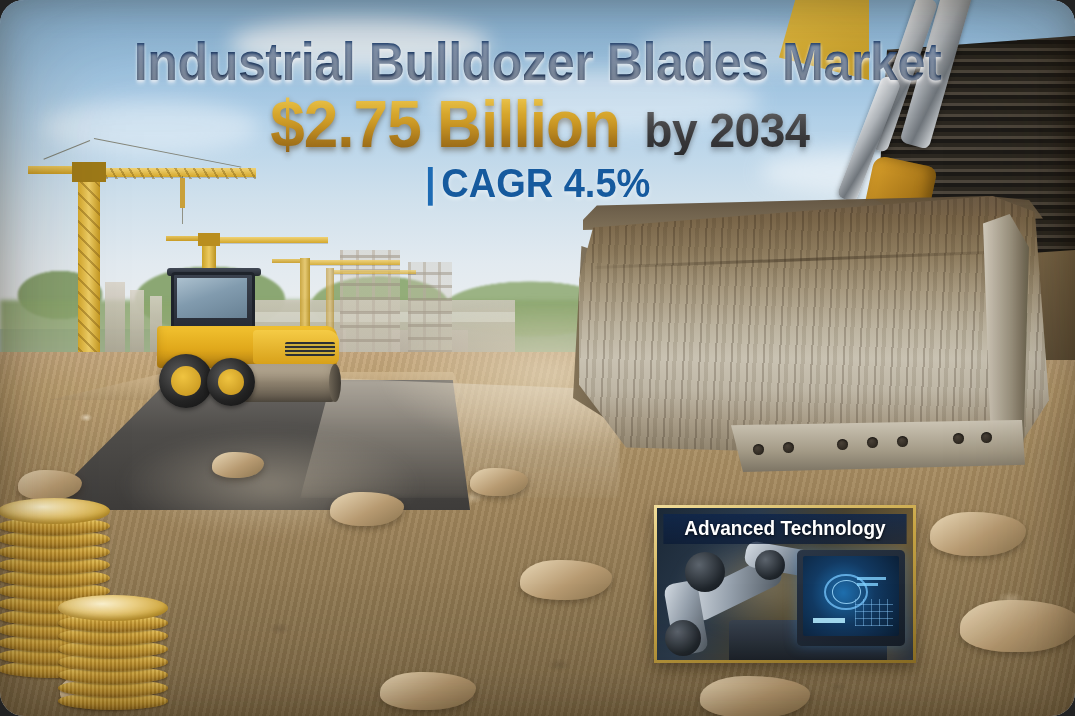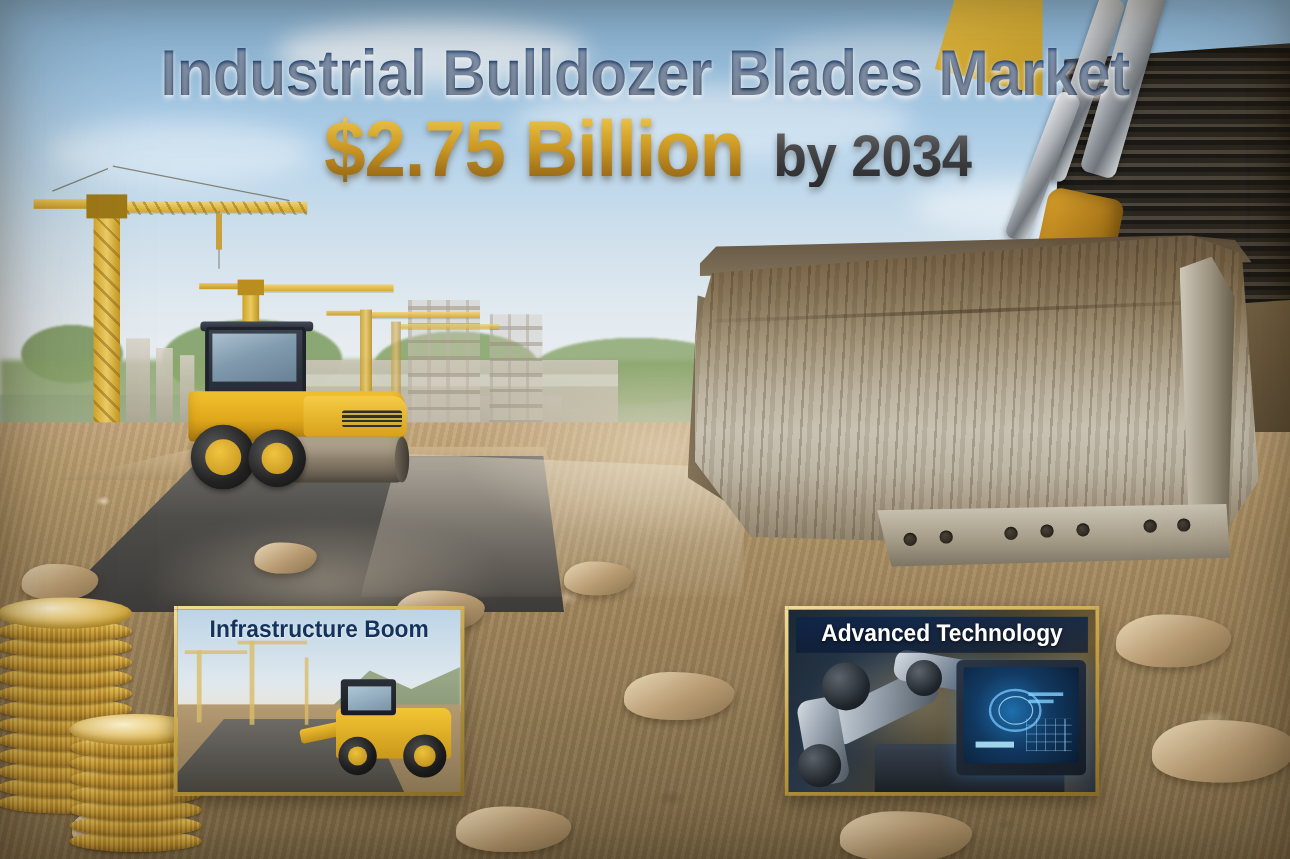--- a/index.html
+++ b/index.html
@@ -8,20 +8,21 @@
     font-family:"Liberation Sans", sans-serif;
     -webkit-font-smoothing:antialiased;
   }
 
   .poster{
     position:relative;
     width:1075px;
     height:716px;
     overflow:hidden;
     background:#b9c8d6;
+    border-radius:24px;
   }
 
   
   .scene{ position:absolute; inset:0; overflow:hidden; }
 
   
   .sky{
     position:absolute; left:0; top:0; width:100%; height:46%;
     background:linear-gradient(180deg,
       #8cbadf 0%, #9cc4e4 18%, #b4d2e9 38%,
@@ -742,46 +743,27 @@
   </div>
 
   <div class="textwrap">
     <div class="title">Industrial Bulldozer Blades Market</div>
 
 
     <div class="valueRow">
       <span class="gold">$2.75 Billion</span><span class="by2034">by 2034</span>
     </div>
 
+    <div class="cagrRow">
+      <span class="cagr"><span class="bar">|</span><span>CAGR 4.5%</span></span>
+    </div>
   </div>
 
   <div class="cards">
 
-    <div class="card cardA gold-b">
-      <div class="inner">
-        <div class="cAsky"></div>
-        <div class="cAhill"></div>
-        <div class="cAgrd"></div>
-        <div class="cAroad"></div>
-        <div class="cAcrane cAc1"></div>
-        <div class="cAc1b"></div>
-        <div class="cAcrane cAc2"></div>
-        <div class="cAc2b"></div>
-        <div class="cAcrane cAc3"></div>
-        <div class="loader">
-          <div class="ld-arm"></div>
-          <div class="ld-body"></div>
-          <div class="ld-cab"></div>
-          <div class="ld-glass"></div>
-          <div class="ld-w ld-w1"></div>
-          <div class="ld-w ld-w2"></div>
-        </div>
-      </div>
-      <div class="label">Infrastructure Boom</div>
-    </div>
 
 
     <div class="card cardC gold-b dark">
       <div class="inner">
         <div class="cCbg"></div>
         <div class="cCglow"></div>
         <div class="cCbase"></div>
         <div class="arm">
           <div class="a-seg a2"></div>
           <div class="a-seg a1"></div>

